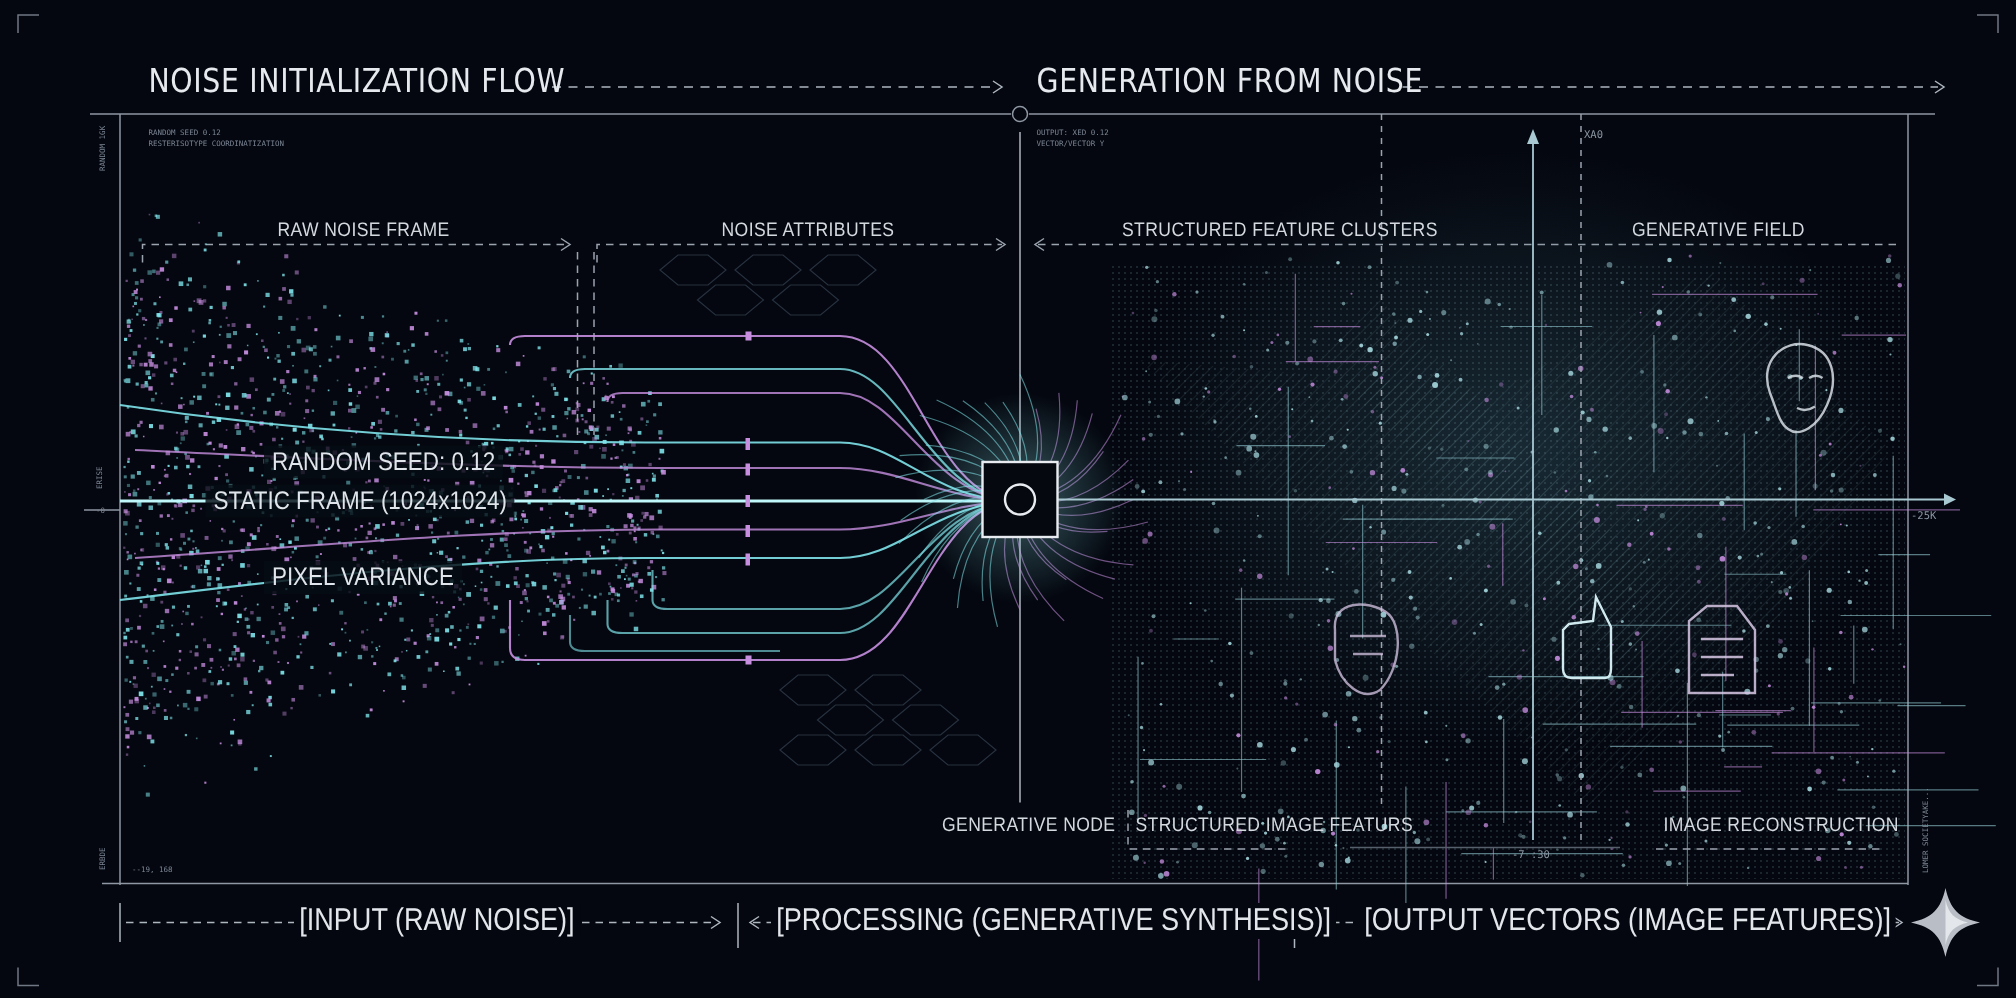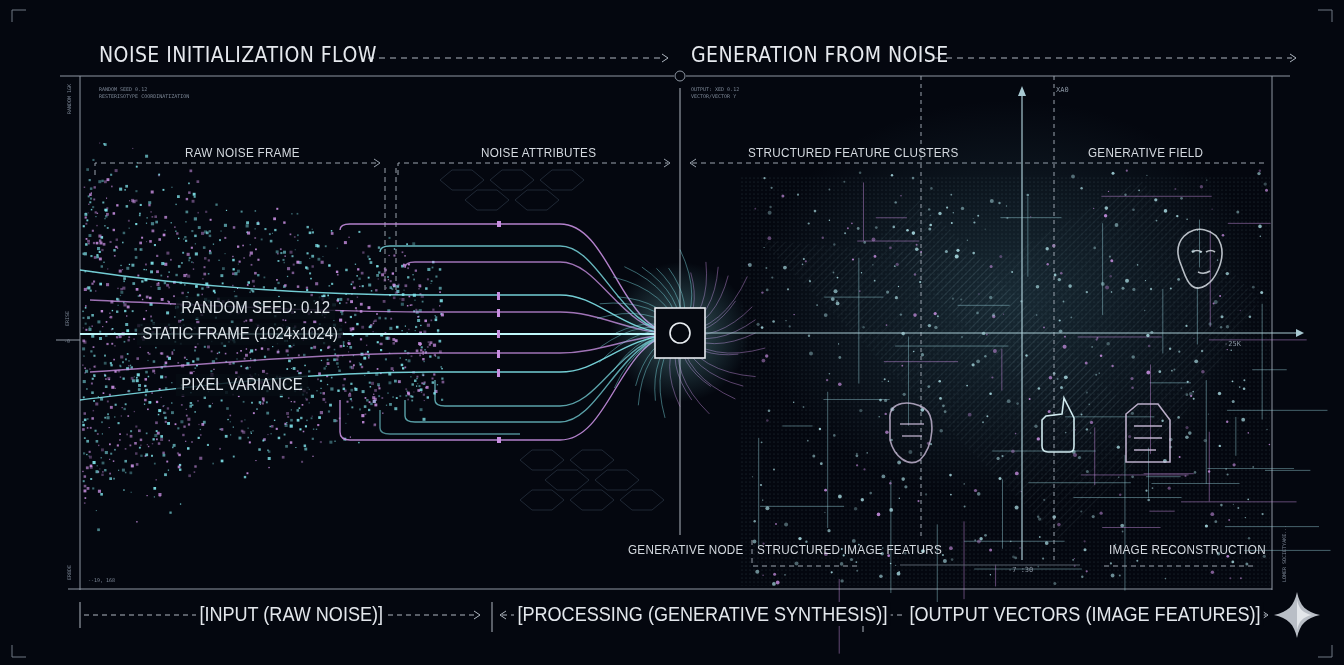--- a/index.html
+++ b/index.html
@@ -2303,21 +2303,21 @@
 <div class="tinyv" style="left:66px;top:114px;">RANDOM 1GK</div>
 <div class="tiny" style="left:691px;top:86px;">OUTPUT: XED 0.12</div>
 <div class="tiny" style="left:691px;top:93px;">VECTOR/VECTOR Y</div>
 <div class="tinyv" style="left:64px;top:326px;">ERISE</div>
 <div class="tiny" style="left:64px;top:338px;">-0</div>
 <div class="tinyv" style="left:66px;top:580px;">ERBDE</div>
 <div class="tiny" style="left:88px;top:577px;">--19, 168</div>
 <div class="tinyv" style="left:1281px;top:582px;">LOMER SOCIETYAKE...</div>
 
 <div class="axislbl" style="left:1030px;top:86px;margin-left:26px;">XA0</div>
-<div class="axislbl" style="left:1224px;top:340px;text-align:center;">-25K</div>
+<div class="axislbl" style="left:1274px;top:340px;text-align:center;">-25K</div>
 <div class="axislbl" style="left:1008px;top:566px;">-7 :30</div>
 
 <div class="sub" style="left:185px;top:145px;">RAW NOISE FRAME</div>
 <div class="sub" style="left:481px;top:145px;">NOISE ATTRIBUTES</div>
 <div class="sub" style="left:748px;top:145px;">STRUCTURED FEATURE CLUSTERS</div>
 <div class="sub" style="left:1088px;top:145px;">GENERATIVE FIELD</div>
 
 <div class="pill" style="left:176px;top:297px;">RANDOM SEED: 0.12</div>
 <div class="pill" style="left:137px;top:323px;">STATIC FRAME (1024x1024)</div>
 <div class="pill" style="left:176px;top:374px;">PIXEL VARIANCE</div>

